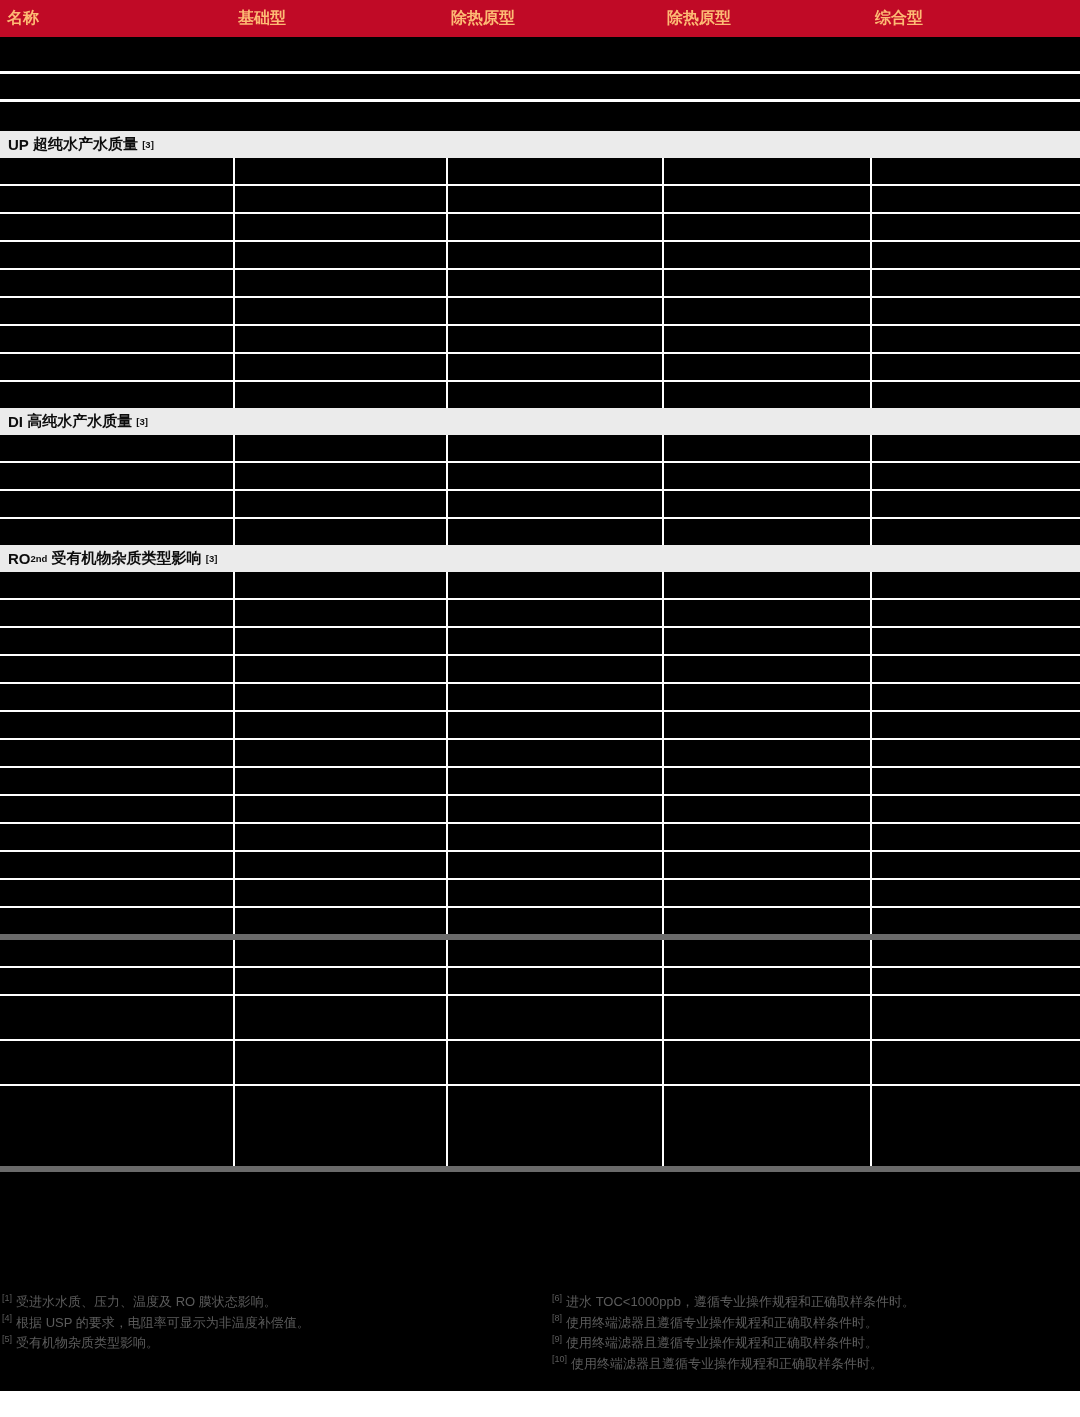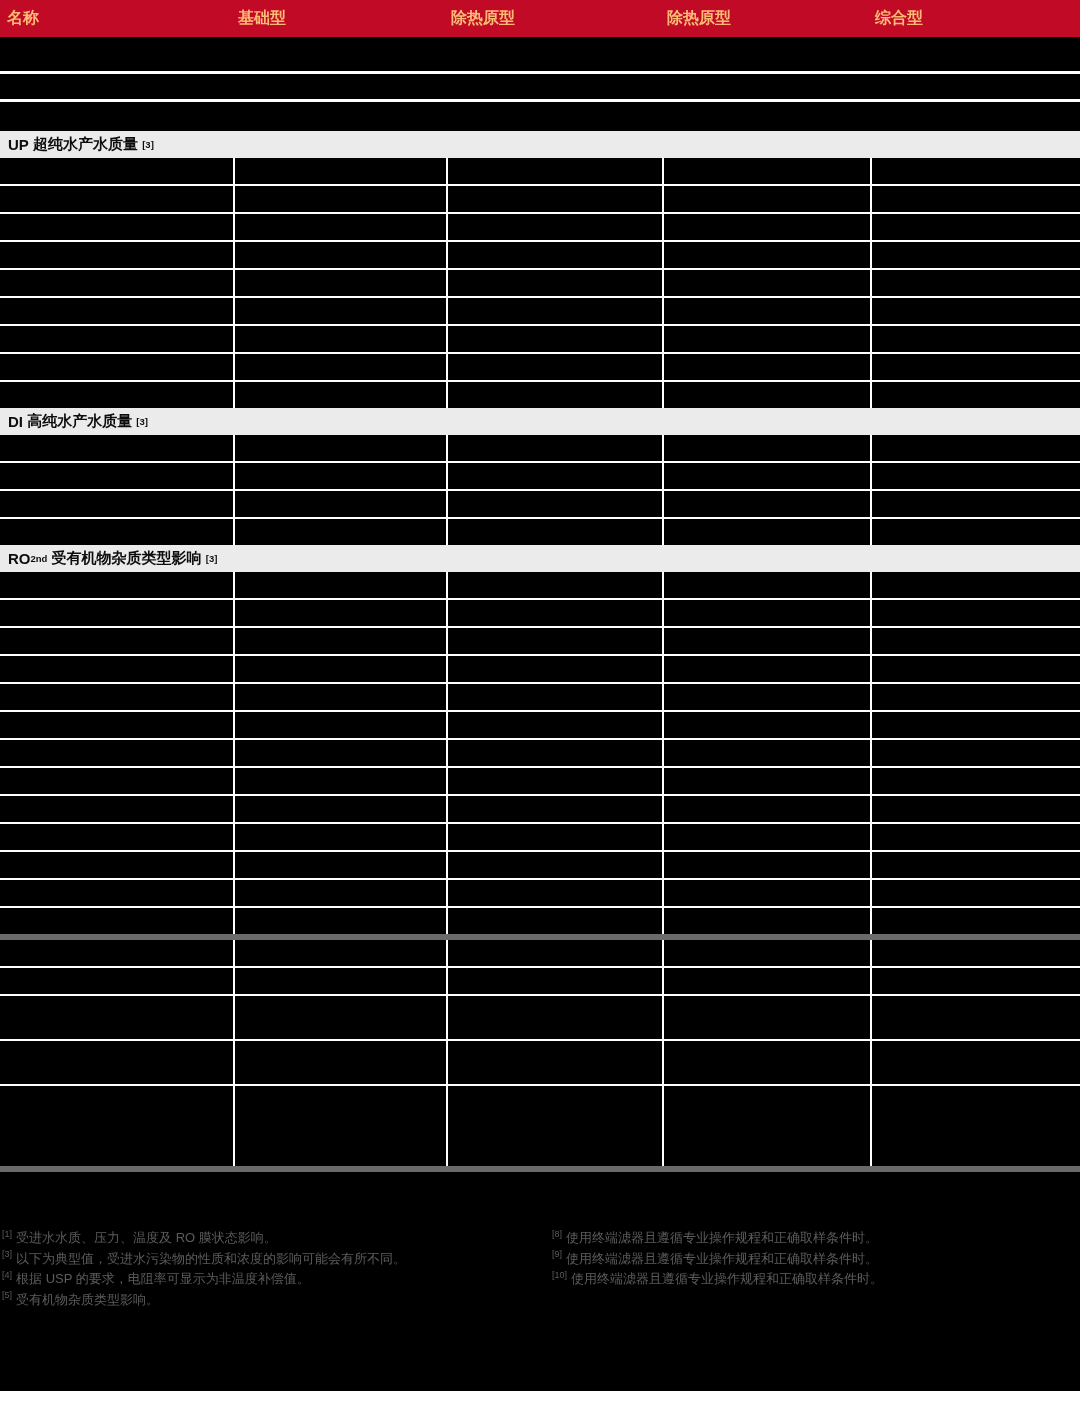--- a/index.html
+++ b/index.html
@@ -51,21 +51,21 @@
   }
   .band sup { font-size: 9.5px; font-weight: bold; line-height: 0; }
 
   .separator { height: 6px; background: var(--c-sep, #6a6a6a); }
 
   
   .footer {
     box-sizing: border-box;
     height: 219px;
     background: var(--c-row, #000);
-    padding-top: 56px;
+    padding-top: 120px;
     display: flex;
     overflow: hidden;
   }
   .fn-col {
     color: var(--c-fn, #5c5c5c);
     font-size: 13px;
     line-height: 20.5px;
     white-space: nowrap;
   }
   .fn-col.left  { box-sizing: border-box; width: 552px; padding-left: 2px; }
@@ -309,24 +309,24 @@
         <div class="cell"></div>
         <div class="cell"></div>
         <div class="cell"></div>
       </div>
       <div class="separator"></div>
     </div>
 
   <div class="footer">
     <div class="fn-col left" id="fn-left">
         <div class="fn-line"><sup class="fn-ref">[1]</sup><span>受进水水质、压力、温度及 RO 膜状态影响。</span></div>
-        <div class="fn-line"><sup class="fn-ref">[3]</sup><span>以下为典型值，受进水污染物的性质和浓度的影响可能会有所不同。</span></div>
         <div class="fn-line"><sup class="fn-ref">[4]</sup><span>根据 USP 的要求，电阻率可显示为非温度补偿值。</span></div>
         <div class="fn-line"><sup class="fn-ref">[5]</sup><span>受有机物杂质类型影响。</span></div>
       </div>
     <div class="fn-col right" id="fn-right">
+        <div class="fn-line"><sup class="fn-ref">[6]</sup><span>进水 TOC&lt;1000ppb，遵循专业操作规程和正确取样条件时。</span></div>
         <div class="fn-line"><sup class="fn-ref">[8]</sup><span>使用终端滤器且遵循专业操作规程和正确取样条件时。</span></div>
         <div class="fn-line"><sup class="fn-ref">[9]</sup><span>使用终端滤器且遵循专业操作规程和正确取样条件时。</span></div>
         <div class="fn-line"><sup class="fn-ref">[10]</sup><span>使用终端滤器且遵循专业操作规程和正确取样条件时。</span></div>
       </div>
   </div>
 
 </div>
 
 </body></html>

